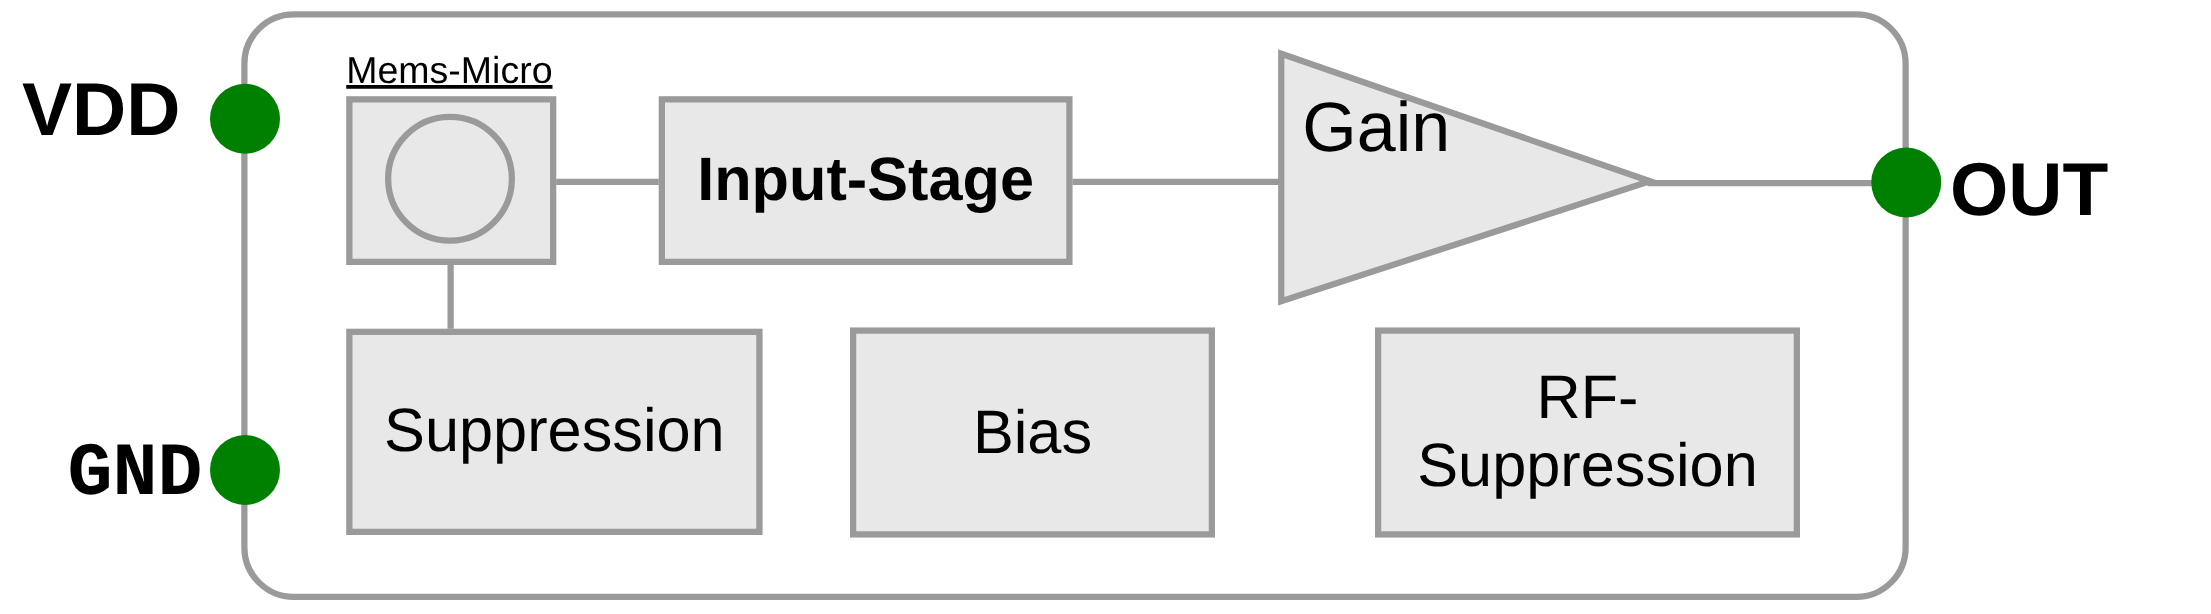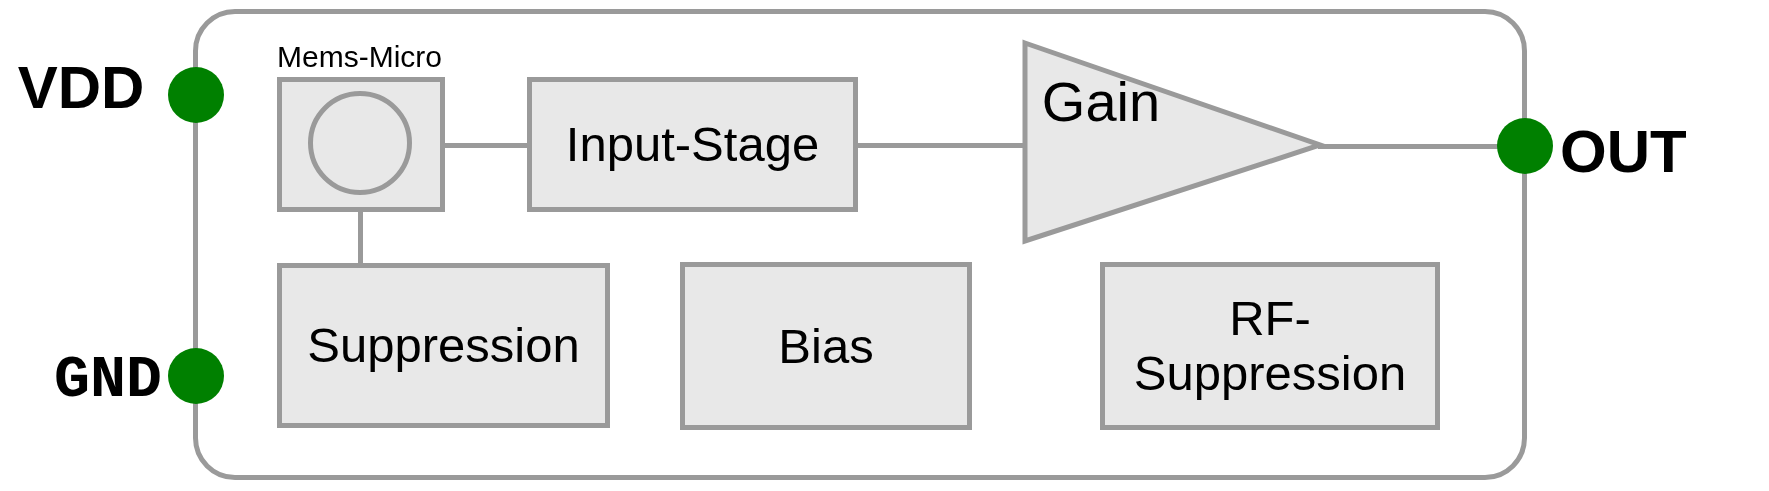--- a/index.html
+++ b/index.html
@@ -69,21 +69,21 @@
     display: flex;
     align-items: center;
     justify-content: center;
     text-align: center;
     color: var(--text, #000000);
     font-size: 49px;
     line-height: 1.12;
     z-index: 2;
   }
   .block-mems        { left: 277px;  top: 77px;  width: 168px; height: 135px; }
-  .block-input-stage { left: 527px;  top: 77px;  width: 331px; height: 135px; }
+  .block-input-stage { left: 527px;  top: 77px;  width: 331px; height: 135px; font-weight: bold; }
   .block-chargepump  { left: 277px;  top: 263px; width: 333px; height: 165px; }
   .block-bias        { left: 680px;  top: 262px; width: 292px; height: 168px; }
   .block-rf          { left: 1100px; top: 262px; width: 340px; height: 168px; }
   .mems-circle {
     position: absolute;
     box-sizing: border-box;
     left: 26px;
     top: 9px;
     width: 104px;
     height: 104px;
@@ -93,20 +93,21 @@
   }
   .mems-caption {
     position: absolute;
     left: 277px;
     top: 42px;
     color: var(--text, #000000);
     font-size: 30px;
     line-height: 1;
     white-space: nowrap;
     z-index: 3;
+    text-decoration: underline;
   }
   
   .amp-triangle {
     position: absolute;
     left: 1020px;
     top: 38px;
     width: 310px;
     height: 210px;
     z-index: 2;
   }

